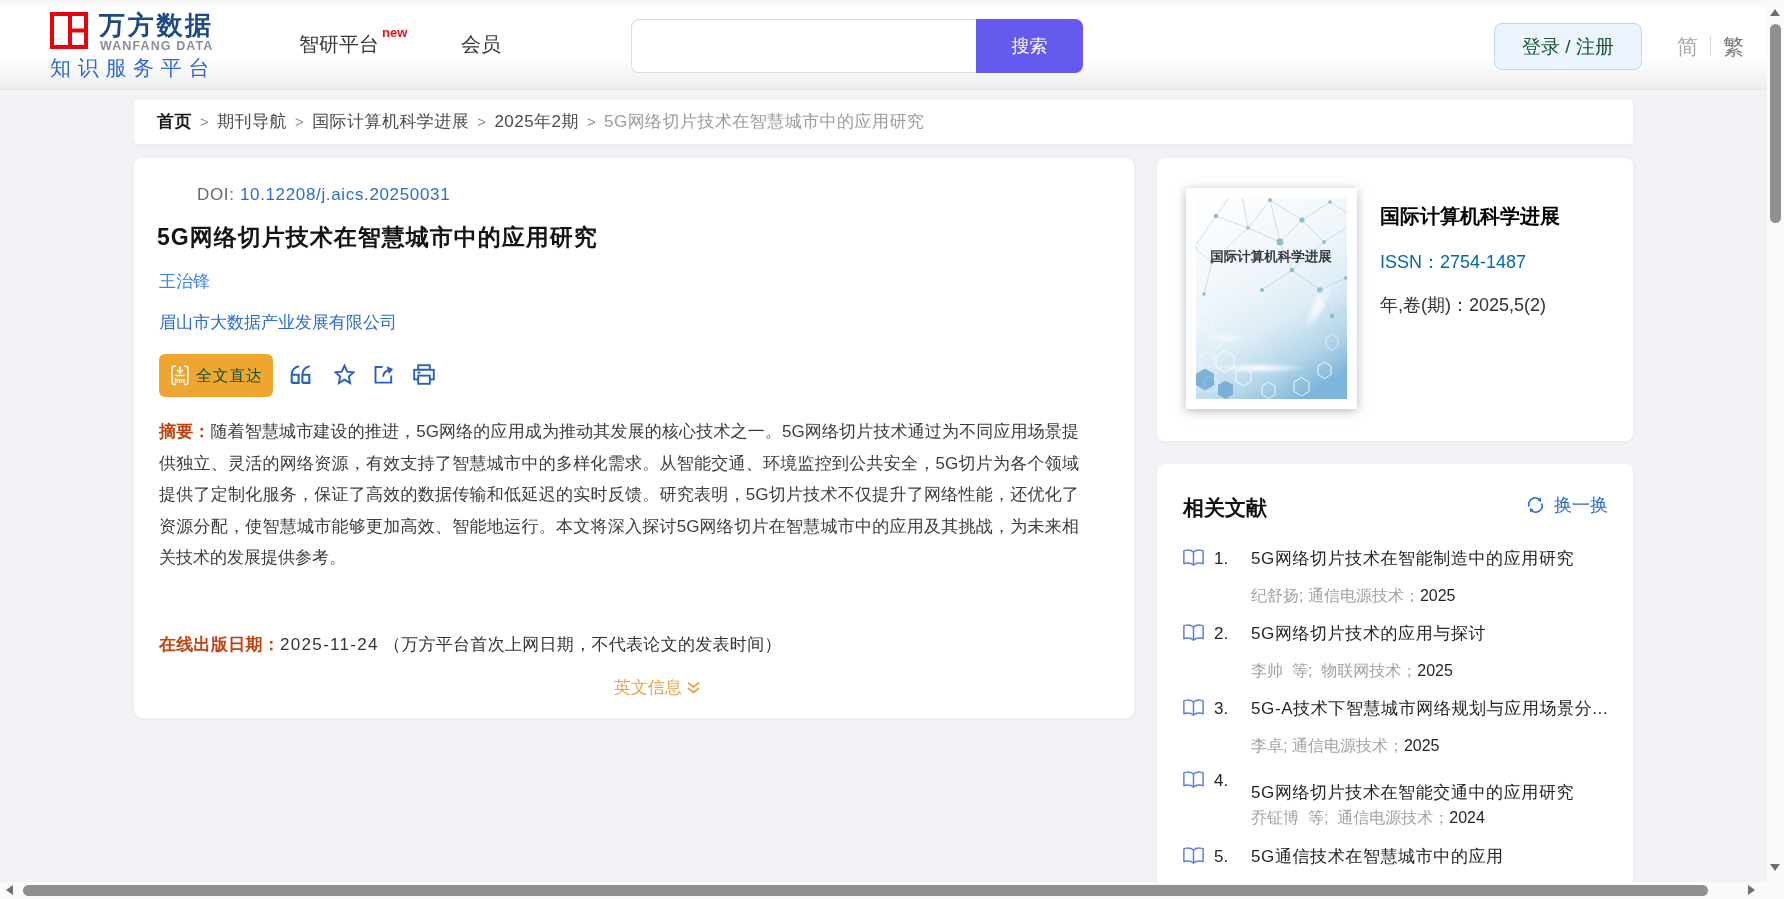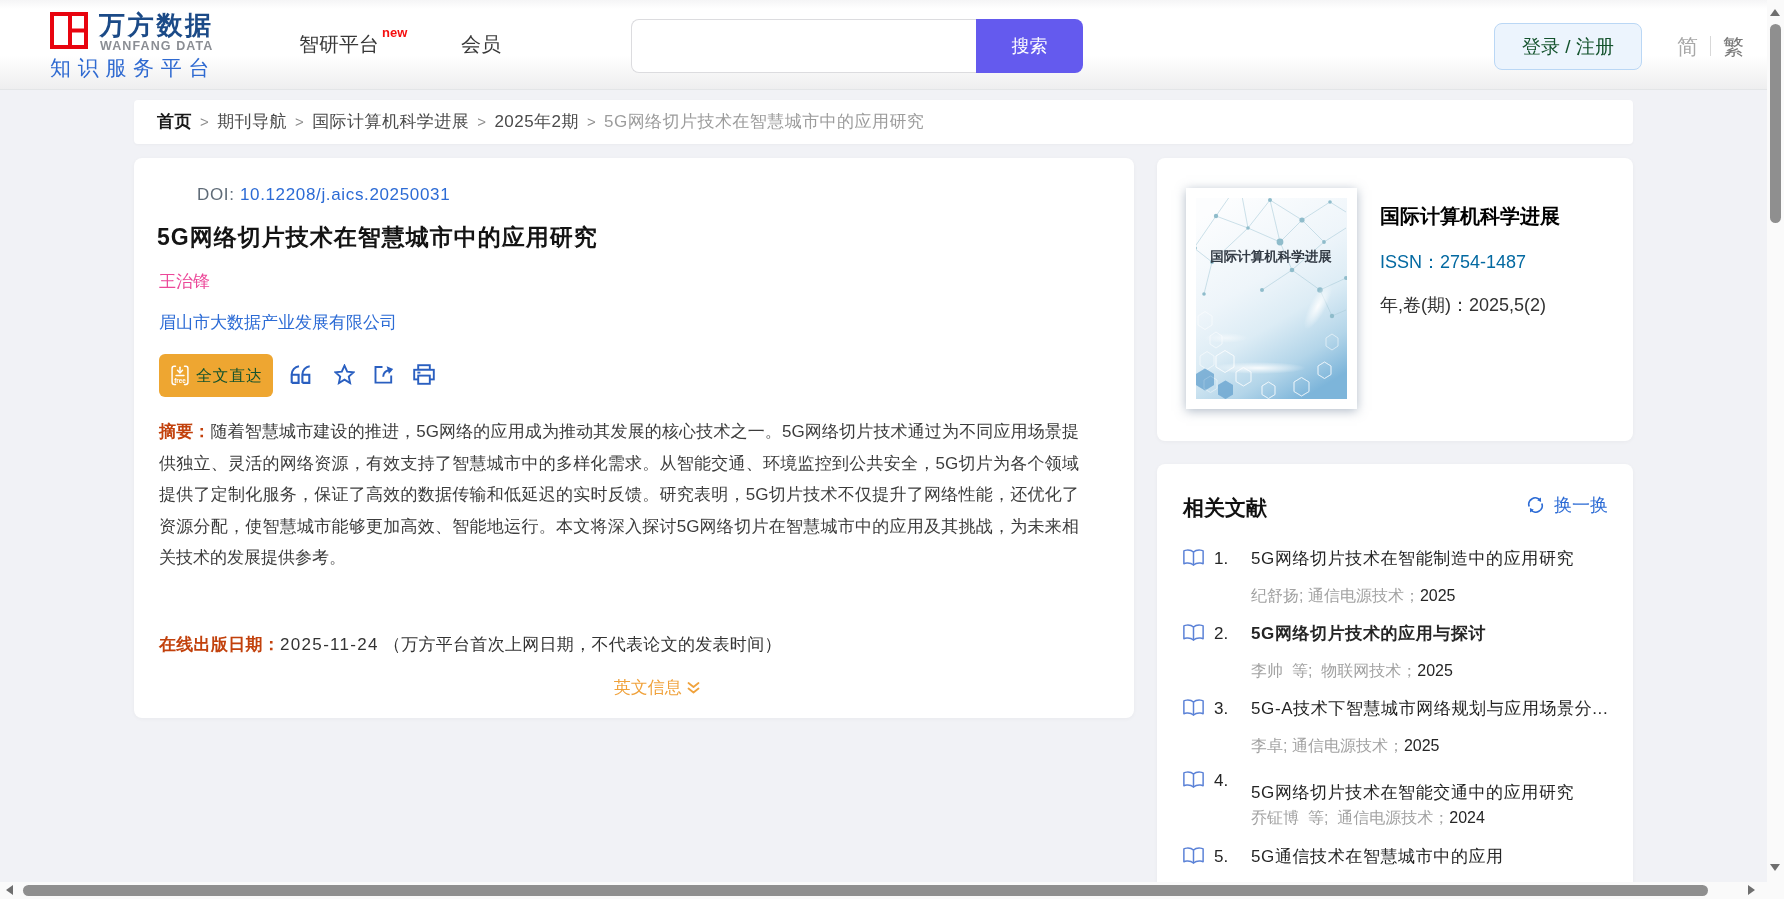--- a/index.html
+++ b/index.html
@@ -39,21 +39,21 @@
 .crumb .last { color:#9c9c9c; }
 
 .card { position:absolute; background:#fff; border-radius:8px; box-shadow:0 1px 4px rgba(0,0,0,.04); }
 .main-card { left:134px; top:158px; width:1000px; height:560px; }
 .journal-card { left:1157px; top:158px; width:476px; height:283px; }
 .related-card { left:1157px; top:464px; width:476px; height:560px; }
 
 .doi { position:absolute; left:23px; top:27px; font-size:17px; color:#5f6b77; letter-spacing:0.65px;margin-left:40px; }
 .doi a { color:#2c6bd5; }
 .m-title { position:absolute; left:23px; top:64px; font-size:23px; font-weight:bold; color:#141414; letter-spacing:1px; }
-.m-author { position:absolute; left:25px; top:112px; font-size:17px; color:#ec4899; }
+.m-author { position:absolute; left:25px; top:112px; font-size:17px; color:#3b82f6; }
 .m-org { position:absolute; left:25px; top:153px; font-size:17px; color:#2c6bd5; }
 .full-btn { position:absolute; left:25px; top:196px; width:114px; height:43px; background:#eea631;
   border-radius:6px; color:#14532d; }
 .full-btn .txt { position:absolute; left:37px; top:13px; font-size:16px; line-height:17px; letter-spacing:0.6px; }
 .ico { position:absolute; }
 .abstract { position:absolute; left:25px; top:258px; width:920px; font-size:17px; color:#3c3c3c;
   line-height:31.5px; text-align:justify; }
 .abstract b, .kline b, .dline b { color:#c2410c; }
 .kline { position:absolute; left:25px; top:432px; font-size:17px; color:#333; letter-spacing:0.35px; }
 .kline a { color:#2c6bd5; }
@@ -269,21 +269,21 @@
   <div class="r-item-num" style="left:57px;top:84px;">1.</div>
   <div class="r-item-title" style="top:84px;">5G网络切片技术在智能制造中的应用研究</div>
   <div class="r-item-auth" style="top:121px;">纪舒扬; 通信电源技术<span style="color:#a2a2a2">；</span><span class="yr">2025</span></div>
   <svg class="bico" style="top:160px;" width="21" height="18" viewBox="0 0 24 20">
       <g fill="none" stroke="#5b82d7" stroke-width="1.7" stroke-linecap="round" stroke-linejoin="round">
         <path d="M12,3.2 C10,1.4 7,0.8 4.4,1 C3.2,1.1 2,1.4 1,1.9 V16.6 C2,16.1 3.2,15.8 4.4,15.7 C7,15.5 10,16.2 12,18 C14,16.2 17,15.5 19.6,15.7 C20.8,15.8 22,16.1 23,16.6 V1.9 C22,1.4 20.8,1.1 19.6,1 C17,0.8 14,1.4 12,3.2 Z"></path>
         <path d="M12,3.2 V18"></path>
       </g>
     </svg>
   <div class="r-item-num" style="left:57px;top:159px;">2.</div>
-  <div class="r-item-title" style="top:159px;font-weight:bold;">5G网络切片技术的应用与探讨</div>
+  <div class="r-item-title" style="top:159px;">5G网络切片技术的应用与探讨</div>
   <div class="r-item-auth" style="top:196px;">李帅&nbsp; 等;&nbsp; 物联网技术<span style="color:#a2a2a2">；</span><span class="yr">2025</span></div>
   <svg class="bico" style="top:235px;" width="21" height="18" viewBox="0 0 24 20">
       <g fill="none" stroke="#5b82d7" stroke-width="1.7" stroke-linecap="round" stroke-linejoin="round">
         <path d="M12,3.2 C10,1.4 7,0.8 4.4,1 C3.2,1.1 2,1.4 1,1.9 V16.6 C2,16.1 3.2,15.8 4.4,15.7 C7,15.5 10,16.2 12,18 C14,16.2 17,15.5 19.6,15.7 C20.8,15.8 22,16.1 23,16.6 V1.9 C22,1.4 20.8,1.1 19.6,1 C17,0.8 14,1.4 12,3.2 Z"></path>
         <path d="M12,3.2 V18"></path>
       </g>
     </svg>
   <div class="r-item-num" style="left:57px;top:234px;">3.</div>
   <div class="r-item-title" style="top:234px;">5G-A技术下智慧城市网络规划与应用场景分...</div>
   <div class="r-item-auth" style="top:271px;">李卓; 通信电源技术<span style="color:#a2a2a2">；</span><span class="yr">2025</span></div>

